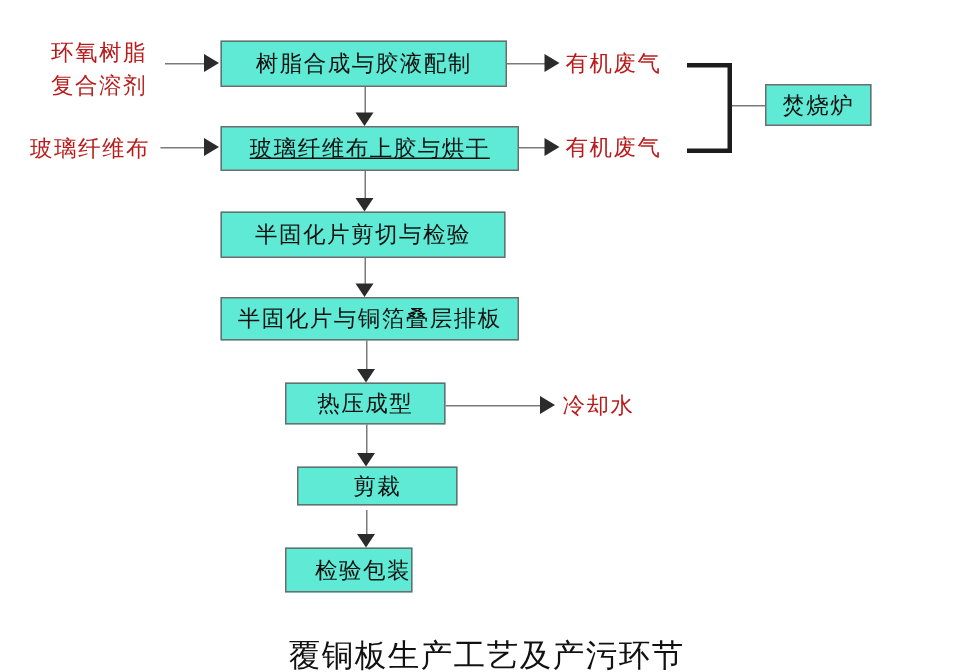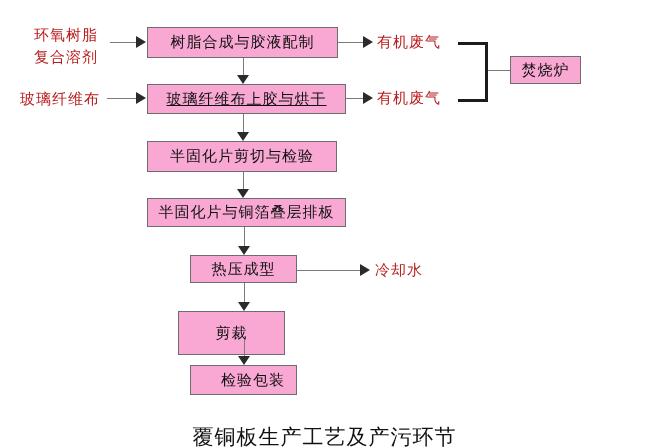--- a/index.html
+++ b/index.html
@@ -8,21 +8,21 @@
     background:#ffffff;
     font-family:"DejaVu Sans","Liberation Sans",sans-serif;
     color:#1a1a1a;
     overflow:hidden;
   }
   #canvas{position:relative;width:649px;height:448px;}
 
   .box{
     position:absolute;
     border:1px solid #6d6d6d;
-    background:#f9a8d4;
+    background:#5eead4;
     display:flex;align-items:center;justify-content:center;
     font-size:15px;
     letter-spacing:1px;
     color:#111;
     box-sizing:border-box;
     white-space:nowrap;
   }
   .label{
     position:absolute;
     font-size:15px;
@@ -93,25 +93,25 @@
   </div>
 
   <div class="box" style="left:147px;top:141px;width:190px;height:31px;">
     <span>半固化片剪切与检验</span>
   </div>
 
   <div class="box" style="left:190px;top:255px;width:107px;height:28px;">
     <span>热压成型</span>
   </div>
 
-  <div class="box" style="left:178px;top:311px;width:107px;height:44px;">
+  <div class="box" style="left:198px;top:311px;width:107px;height:26px;">
     <span>剪裁</span>
   </div>
 
-  <div class="box" style="left:190px;top:365px;width:107px;height:30px;padding-left:19px;">
+  <div class="box" style="left:190px;top:365px;width:85px;height:30px;padding-left:19px;">
     <span>检验包装</span>
   </div>
 
   <div class="vline" style="left:243px;top:58px;height:19px;"></div>
   <div class="arrow-down" style="left:237px;top:75px;"></div>
 
   <div class="vline" style="left:243px;top:114px;height:19px;"></div>
   <div class="arrow-down" style="left:237px;top:132px;"></div>
 
   <div class="vline" style="left:243px;top:172px;height:18px;"></div>

